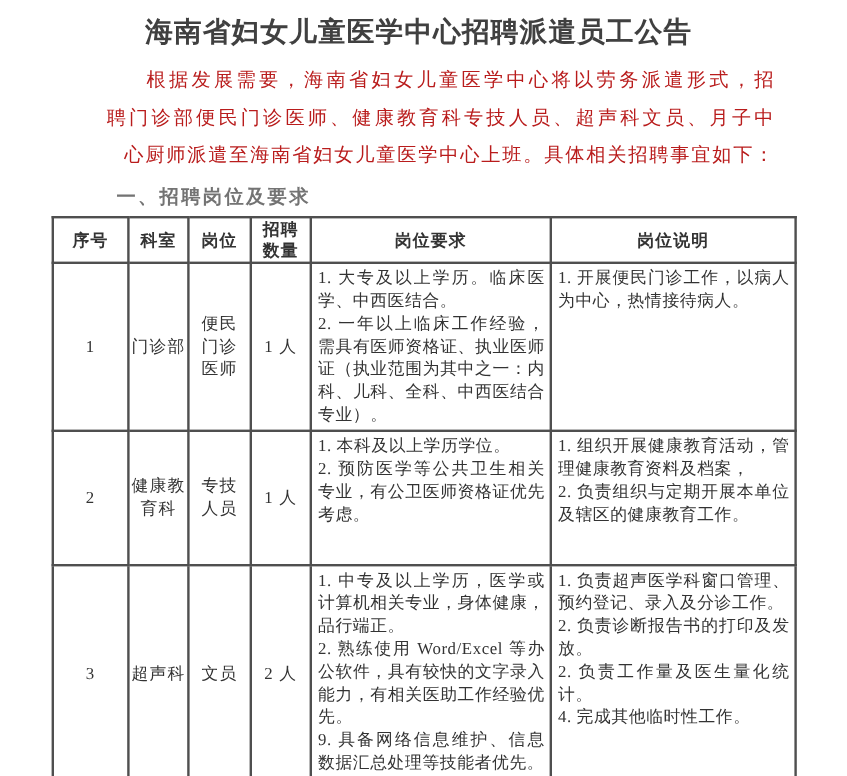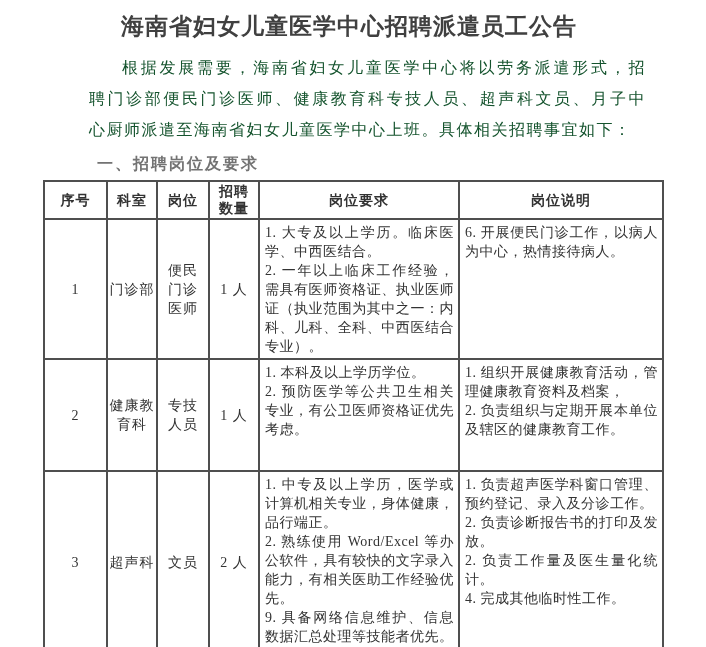--- a/index.html
+++ b/index.html
@@ -19,26 +19,27 @@
     font-weight: bold;
     font-size: 23px;
     letter-spacing: 1px;
     color: #404040;
   }
   .intro {
     position: absolute;
     top: 52px; left: 89px;
     width: 557px;
     font-size: 16px;
-    color: #14532d;
+    color: #b91c1c;
   }
   .intro .iline {
     line-height: 31px;
     letter-spacing: 1.5px;
     white-space: nowrap;
+    text-align: right;
   }
   .intro .iline.jfull {
     white-space: normal;
     text-align: justify;
     text-align-last: justify;
     text-justify: inter-character;
   }
   .intro .iline.indent { text-indent: 33px; }
   .section-heading {
     position: absolute;
@@ -135,21 +136,21 @@
       <div>便民</div>
       <div>门诊</div>
       <div>医师</div>
     </td>
     <td class="ccell">1 人</td>
     <td class="tcell">
       <div>1. 大专及以上学历。临床医学、中西医结合。</div>
       <div>2. 一年以上临床工作经验，需具有医师资格证、执业医师证（执业范围为其中之一：内科、儿科、全科、中西医结合专业）。</div>
     </td>
     <td class="tcell">
-      <div>6. 开展便民门诊工作，以病人为中心，热情接待病人。</div>
+      <div>1. 开展便民门诊工作，以病人为中心，热情接待病人。</div>
     </td>
   </tr>
 
   <tr class="row-2">
     <td class="ccell">2</td>
     <td class="ccell">
       <div>健康教</div>
       <div>育科</div>
     </td>
     <td class="ccell">

